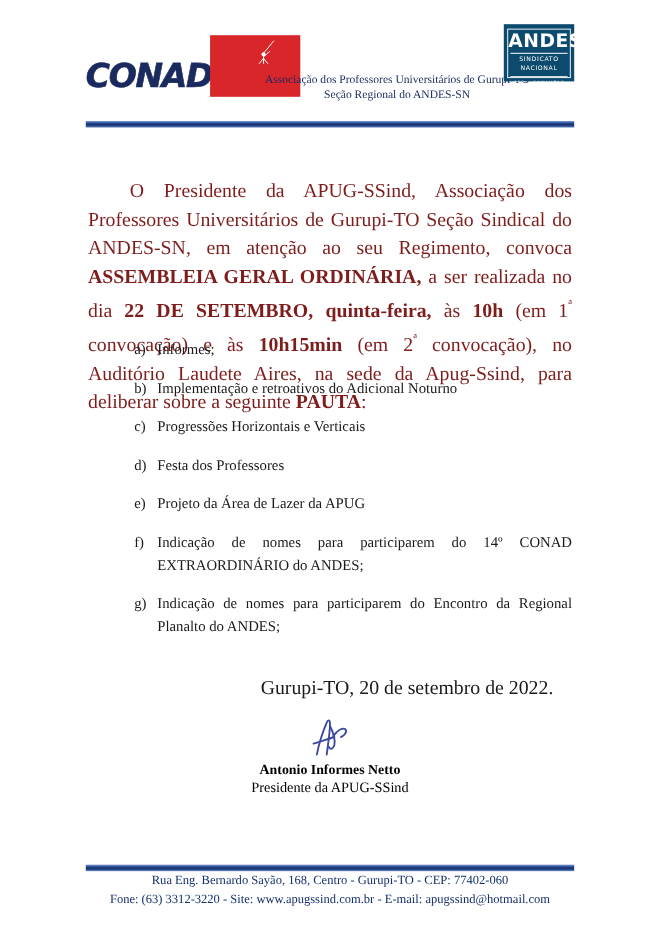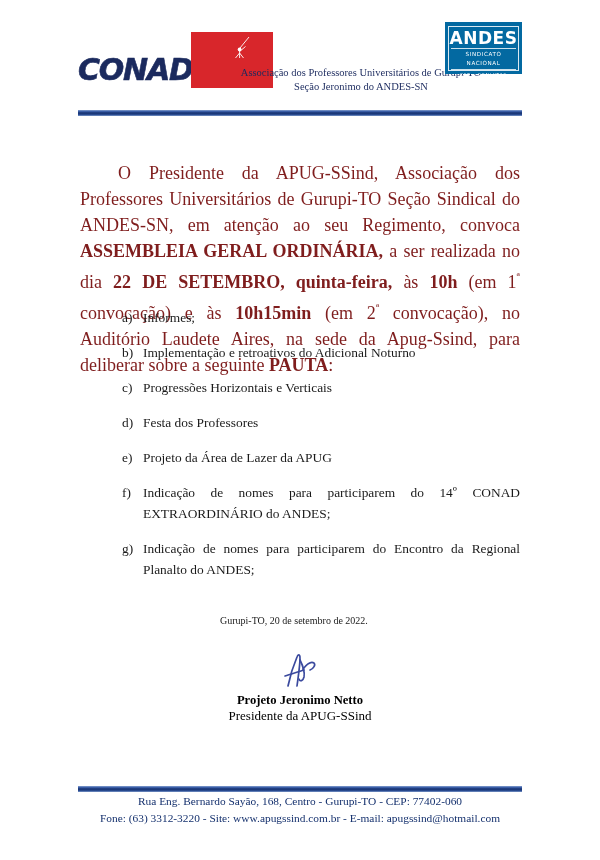--- a/index.html
+++ b/index.html
@@ -89,23 +89,23 @@
     font-family: "Liberation Serif", serif;
     font-size: 10.5px;
     line-height: 14px;
     color: #1b2a5e;
   }
 
   .andes-logo {
     position: absolute;
     right: 0;
     top: 0;
-    width: 77px;
+    width: 64px;
     height: 52px;
-    background: #0369a1;
+    background: #0c4a6e;
     box-sizing: border-box;
     padding: 4px 3px 3px 3px;
     text-align: center;
   }
   .andes-inner {
     border: 1px solid rgba(255,255,255,0.85);
     height: 100%;
     box-sizing: border-box;
     padding-top: 3px;
   }
@@ -209,21 +209,22 @@
     text-align: justify;
   }
   .agenda-item.wrap .agenda-body { text-align: justify; }
 
   
   .date-line {
     position: absolute;
     left: 220px;
     top: 615px;
     width: 300px;
-    font-size: 10px;
+    text-align: center;
+    font-size: 18px;
   }
 
   .signature-block {
     position: absolute;
     left: 180px;
     top: 648px;
     width: 240px;
     text-align: center;
   }
   .signature-mark {
@@ -274,21 +275,21 @@
             <line x1="12.6" y1="19" x2="8.5" y2="24"></line>
             <line x1="12.6" y1="19" x2="16.5" y2="24"></line>
             <line x1="12.6" y1="17.5" x2="18.5" y2="12.5"></line>
           </g>
         </svg>
       </div>
     </div>
 
     <div class="header-sub">
       <div>Associação dos Professores Universitários de Gurupi-TO</div>
-      <div>Seção Jeronimo do ANDES-SN</div>
+      <div>Seção Regional do ANDES-SN</div>
     </div>
 
     <div class="andes-logo">
       <div class="andes-inner">
         <div class="andes-name">ANDES</div>
         <div class="andes-sub">SINDICATO NACIONAL</div>
         <div class="andes-sub2">CSP - CONLUTAS</div>
       </div>
     </div>
   </div>
@@ -345,21 +346,21 @@
     <div class="signature-mark">
       <svg width="60" height="44" viewBox="0 0 60 44">
         <g fill="none" stroke="#3b4a9e" stroke-width="1.7" stroke-linecap="round" stroke-linejoin="round">
           <path d="M18 38 C20 28, 24 16, 27 9 C28 6, 30 6, 30 10 C30 18, 28 30, 27 38"></path>
           <path d="M15 28 C21 26, 28 24, 34 22"></path>
           <path d="M30 12 C33 18, 35 24, 34 29 C33 33, 30 34, 29 31"></path>
           <path d="M33 21 C37 16, 41 13, 44 15 C46 17, 43 21, 40 22"></path>
         </g>
       </svg>
     </div>
-    <div class="sign-name">Projeto Jeronimo Netto</div>
+    <div class="sign-name">Antonio Informes Netto</div>
     <div class="sign-role">Presidente da APUG-SSind</div>
   </div>
 
   <div class="rule rule-bottom"></div>
 
   <div class="footer">
     <div>Rua Eng. Bernardo Sayão, 168, Centro - Gurupi-TO - CEP: 77402-060</div>
     <div>Fone: (63) 3312-3220 - Site: www.apugssind.com.br - E-mail: apugssind@hotmail.com</div>
   </div>
 

